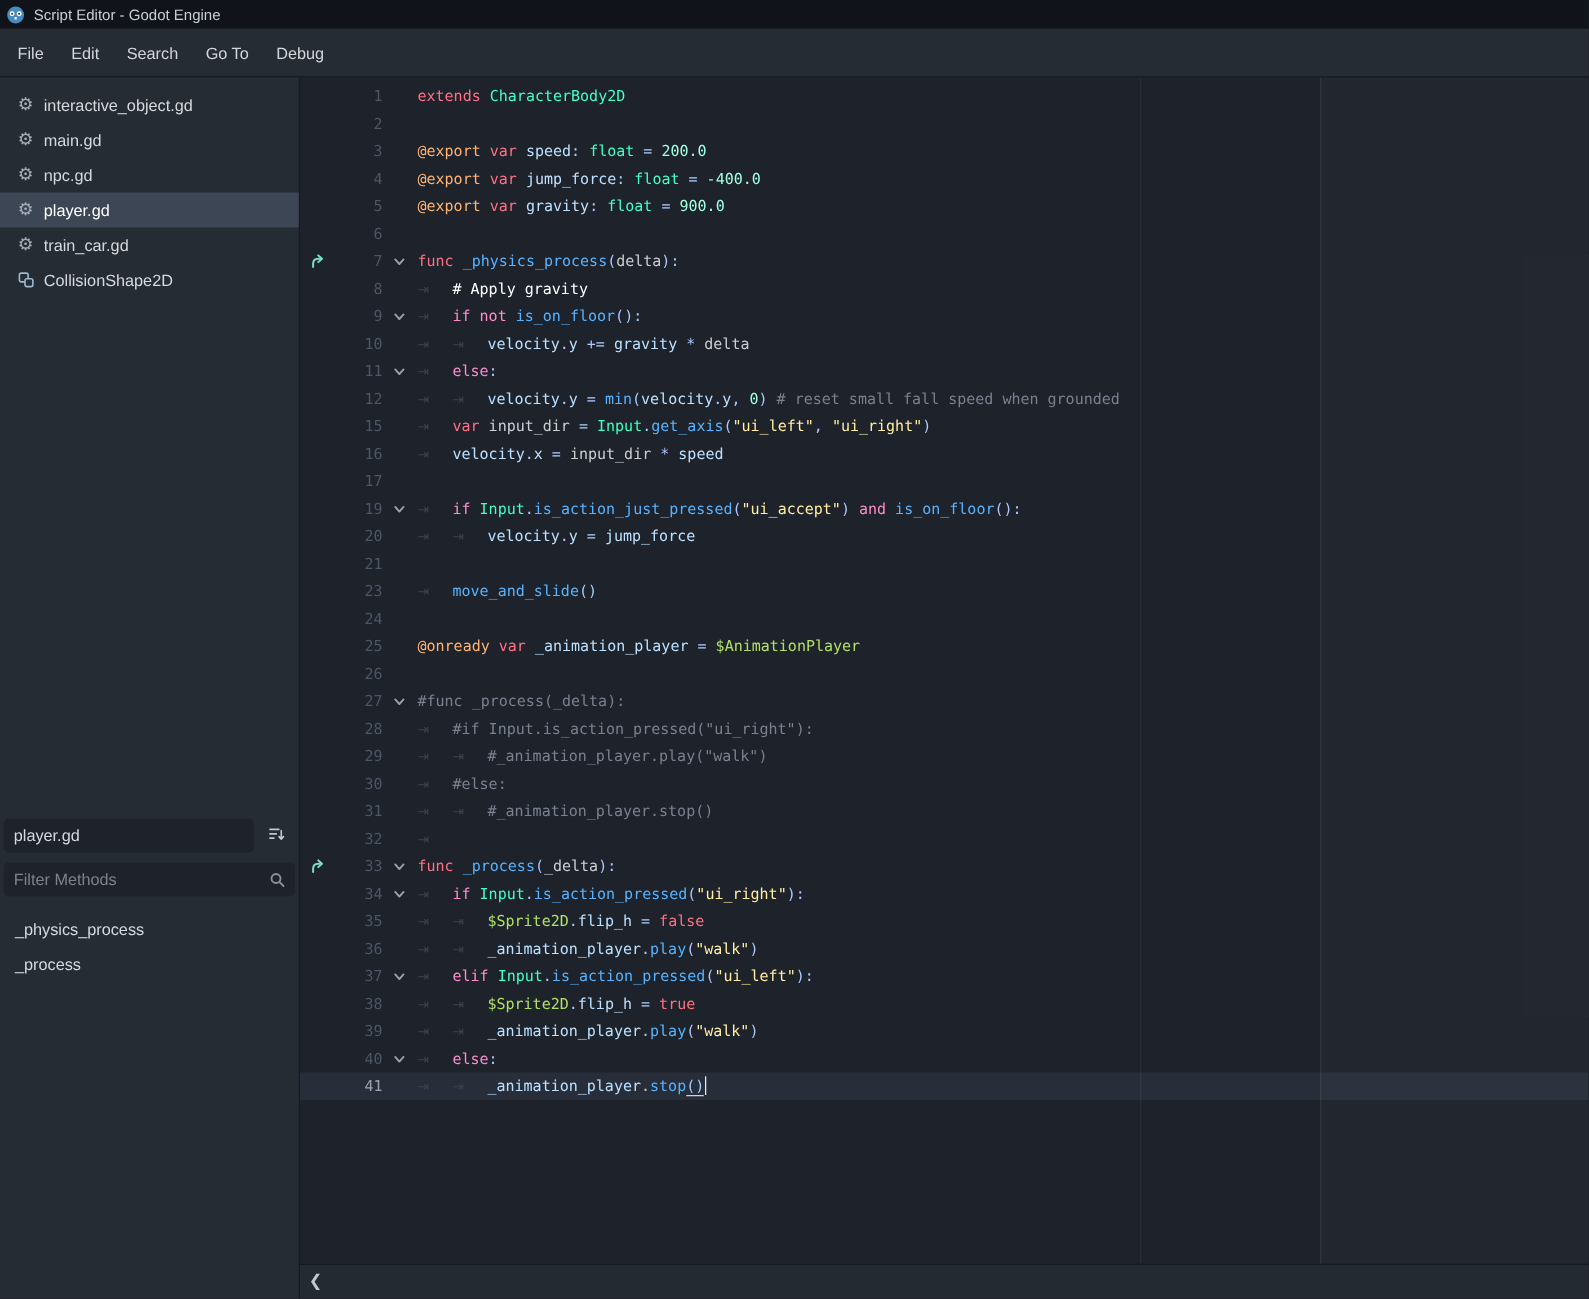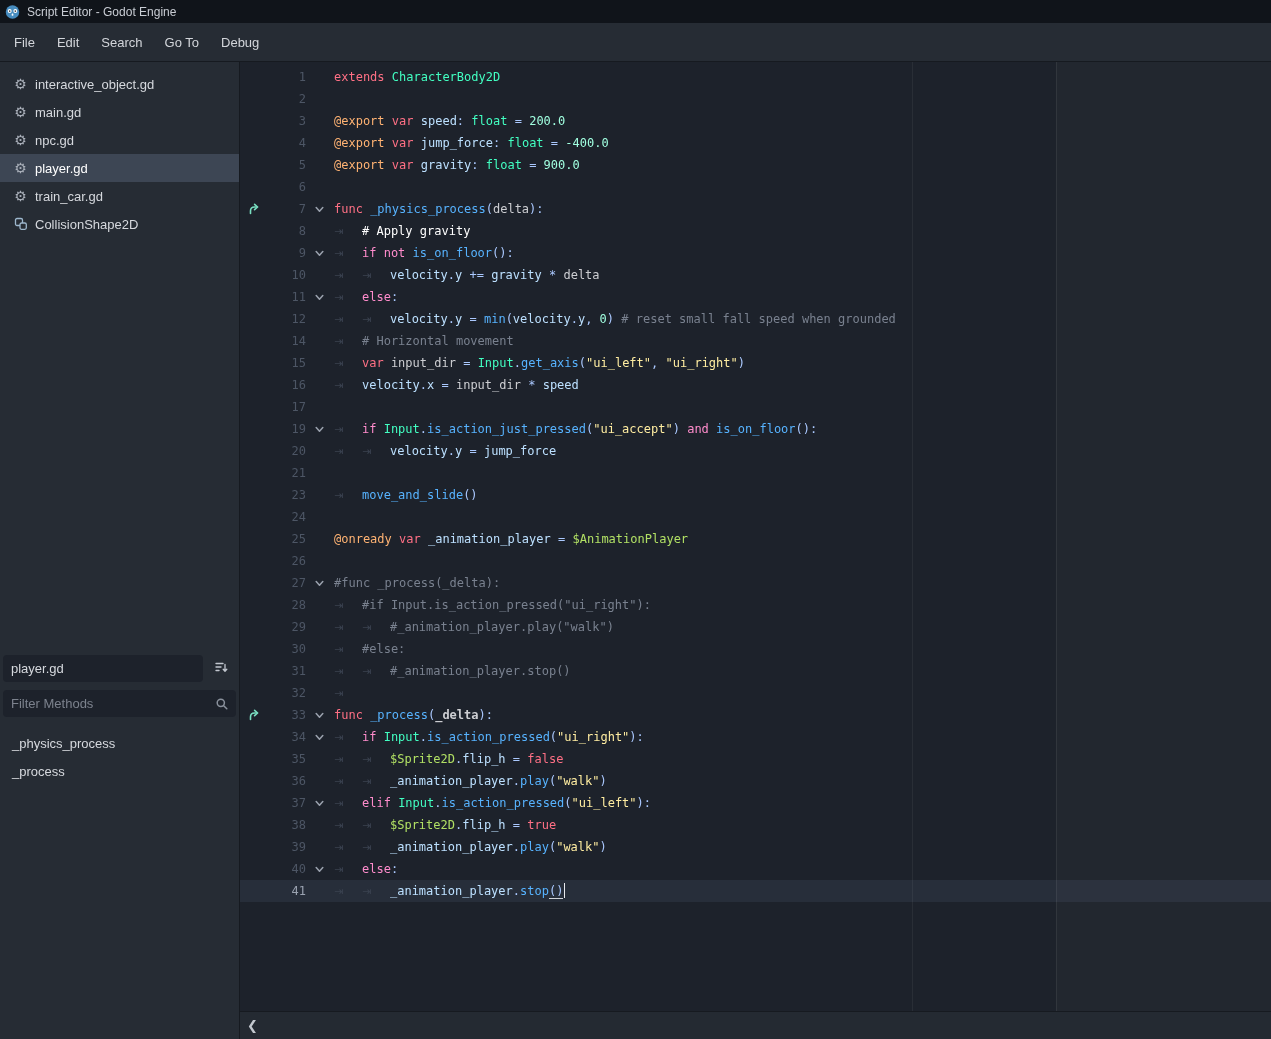--- a/index.html
+++ b/index.html
@@ -260,26 +260,20 @@
           <div class="ctext"><span class="tab">⇥</span><span style="color: rgb(255, 140, 204);">else</span><span style="color: rgb(171, 201, 255);">:</span></div>
         </div>
         <div class="crow">
           <div class="gut-mark"></div>
           <div class="gut-num">12</div>
           <div class="gut-fold"></div>
           <div class="ctext"><span class="tab">⇥</span><span class="tab">⇥</span><span style="color: rgb(188, 224, 255);">velocity</span><span style="color: rgb(171, 201, 255);">.</span><span style="color: rgb(188, 224, 255);">y</span><span style="color: rgb(205, 206, 210);"> </span><span style="color: rgb(171, 201, 255);">=</span><span style="color: rgb(205, 206, 210);"> </span><span style="color: rgb(87, 179, 255);">min</span><span style="color: rgb(171, 201, 255);">(</span><span style="color: rgb(188, 224, 255);">velocity</span><span style="color: rgb(171, 201, 255);">.</span><span style="color: rgb(188, 224, 255);">y</span><span style="color: rgb(171, 201, 255);">,</span><span style="color: rgb(205, 206, 210);"> </span><span style="color: rgb(161, 255, 224);">0</span><span style="color: rgb(171, 201, 255);">)</span><span style="color: rgb(205, 206, 210);"> </span><span style="color: rgb(121, 129, 143);"># reset small fall speed when grounded</span></div>
         </div>
         <div class="crow">
           <div class="gut-mark"></div>
-          <div class="gut-num">14</div>
-          <div class="gut-fold"></div>
-          <div class="ctext"><span class="tab">⇥</span><span style="color: rgb(121, 129, 143);"># Horizontal movement</span></div>
-        </div>
-        <div class="crow">
-          <div class="gut-mark"></div>
           <div class="gut-num">15</div>
           <div class="gut-fold"></div>
           <div class="ctext"><span class="tab">⇥</span><span style="color: rgb(255, 112, 133);">var</span><span style="color: rgb(205, 206, 210);"> input_dir </span><span style="color: rgb(171, 201, 255);">=</span><span style="color: rgb(205, 206, 210);"> </span><span style="color: rgb(66, 255, 194);">Input</span><span style="color: rgb(171, 201, 255);">.</span><span style="color: rgb(87, 179, 255);">get_axis</span><span style="color: rgb(171, 201, 255);">(</span><span style="color: rgb(255, 237, 161);">"ui_left"</span><span style="color: rgb(171, 201, 255);">,</span><span style="color: rgb(205, 206, 210);"> </span><span style="color: rgb(255, 237, 161);">"ui_right"</span><span style="color: rgb(171, 201, 255);">)</span></div>
         </div>
         <div class="crow">
           <div class="gut-mark"></div>
           <div class="gut-num">16</div>
           <div class="gut-fold"></div>
           <div class="ctext"><span class="tab">⇥</span><span style="color: rgb(188, 224, 255);">velocity</span><span style="color: rgb(171, 201, 255);">.</span><span style="color: rgb(188, 224, 255);">x</span><span style="color: rgb(205, 206, 210);"> </span><span style="color: rgb(171, 201, 255);">=</span><span style="color: rgb(205, 206, 210);"> input_dir </span><span style="color: rgb(171, 201, 255);">*</span><span style="color: rgb(205, 206, 210);"> </span><span style="color: rgb(188, 224, 255);">speed</span></div>
         </div>
@@ -381,21 +375,21 @@
               <path d="M2.5 10.5 V8 C2.5 5.6 4 4 6.5 4 H8.6" fill="none" stroke="#79dfc1" stroke-width="1.6" stroke-linecap="round"></path>
               <path d="M6.6 1.3 L9.6 4 L6.6 6.7" fill="none" stroke="#79dfc1" stroke-width="1.6" stroke-linecap="round" stroke-linejoin="round"></path>
             </svg>
           </div>
           <div class="gut-num">33</div>
           <div class="gut-fold">
             <svg width="11" height="11" viewBox="0 0 10 10">
               <path d="M2 3.2 L5 6.6 L8 3.2" fill="none" stroke="#9aa1ad" stroke-width="1.4" stroke-linecap="round" stroke-linejoin="round"></path>
             </svg>
           </div>
-          <div class="ctext"><span style="color: rgb(255, 112, 133);">func</span><span style="color: rgb(205, 206, 210);"> </span><span style="color: rgb(87, 179, 255);">_process</span><span style="color: rgb(171, 201, 255);">(</span><span style="color: rgb(205, 206, 210); font-weight: bold;">_delta</span><span style="color: rgb(171, 201, 255);">):</span></div>
+          <div class="ctext"><span style="color: rgb(255, 112, 133);">func</span><span style="color: rgb(205, 206, 210);"> </span><span style="color: rgb(87, 179, 255);">_process</span><span style="color: rgb(171, 201, 255);">(</span><span style="color: rgb(205, 206, 210);">_delta</span><span style="color: rgb(171, 201, 255);">):</span></div>
         </div>
         <div class="crow">
           <div class="gut-mark"></div>
           <div class="gut-num">34</div>
           <div class="gut-fold">
             <svg width="11" height="11" viewBox="0 0 10 10">
               <path d="M2 3.2 L5 6.6 L8 3.2" fill="none" stroke="#9aa1ad" stroke-width="1.4" stroke-linecap="round" stroke-linejoin="round"></path>
             </svg>
           </div>
           <div class="ctext"><span class="tab">⇥</span><span style="color: rgb(255, 140, 204);">if</span><span style="color: rgb(205, 206, 210);"> </span><span style="color: rgb(66, 255, 194);">Input</span><span style="color: rgb(171, 201, 255);">.</span><span style="color: rgb(87, 179, 255);">is_action_pressed</span><span style="color: rgb(171, 201, 255);">(</span><span style="color: rgb(255, 237, 161);">"ui_right"</span><span style="color: rgb(171, 201, 255);">):</span></div>

